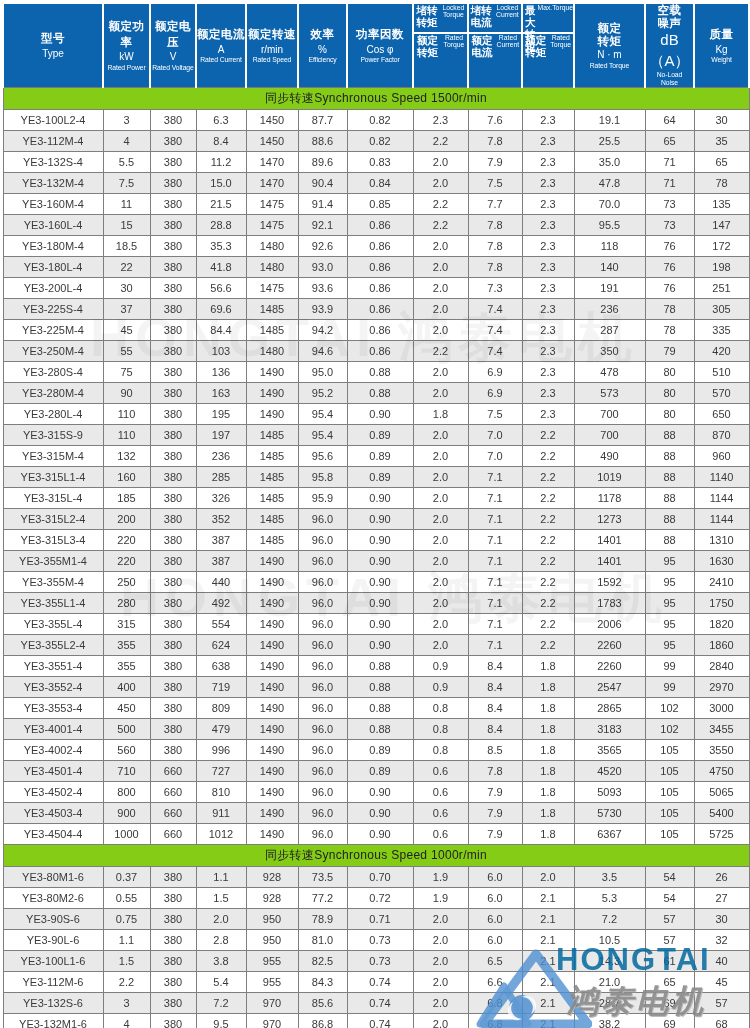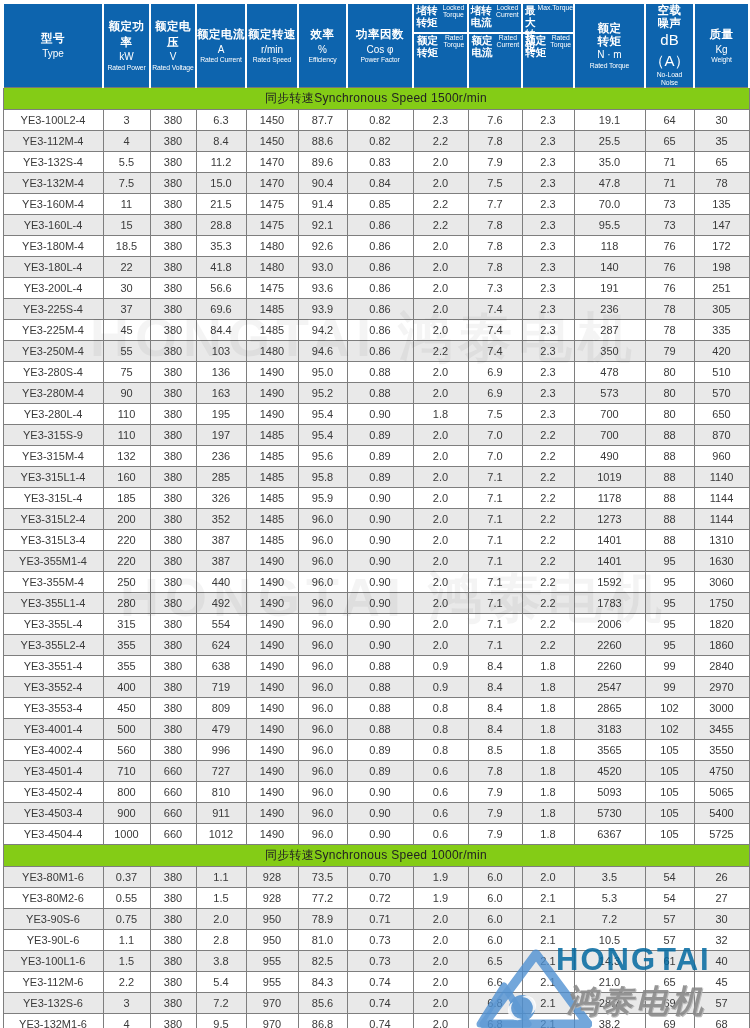--- a/index.html
+++ b/index.html
@@ -550,21 +550,21 @@
           <td>380</td>
           <td>440</td>
           <td>1490</td>
           <td>96.0</td>
           <td>0.90</td>
           <td>2.0</td>
           <td>7.1</td>
           <td>2.2</td>
           <td>1592</td>
           <td>95</td>
-          <td>3060</td>
+          <td>2410</td>
         </tr>
         <tr>
           <td>YE3-355L1-4</td>
           <td>280</td>
           <td>380</td>
           <td>492</td>
           <td>1490</td>
           <td>96.0</td>
           <td>0.90</td>
           <td>2.0</td>

